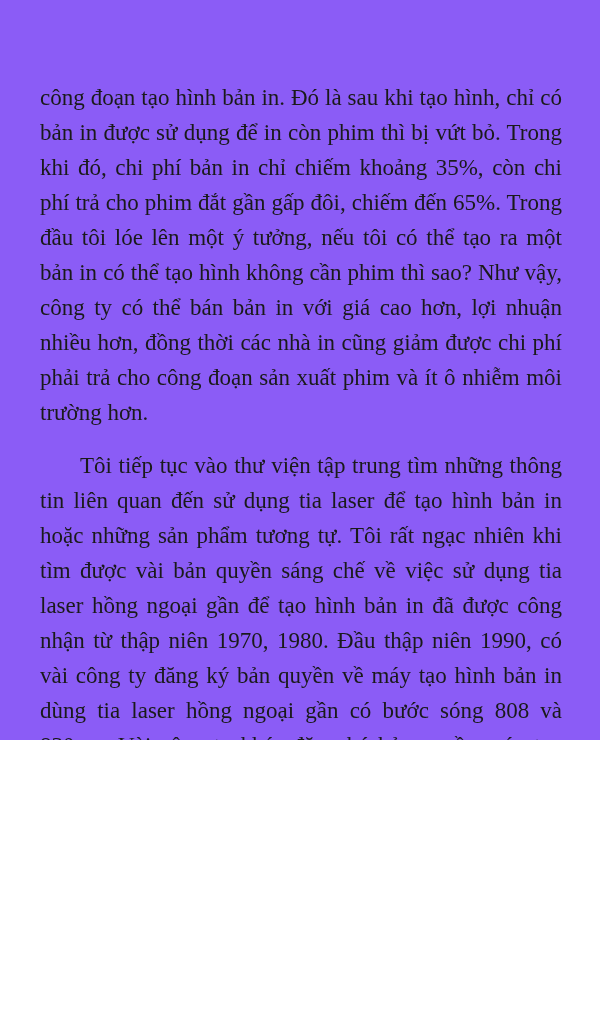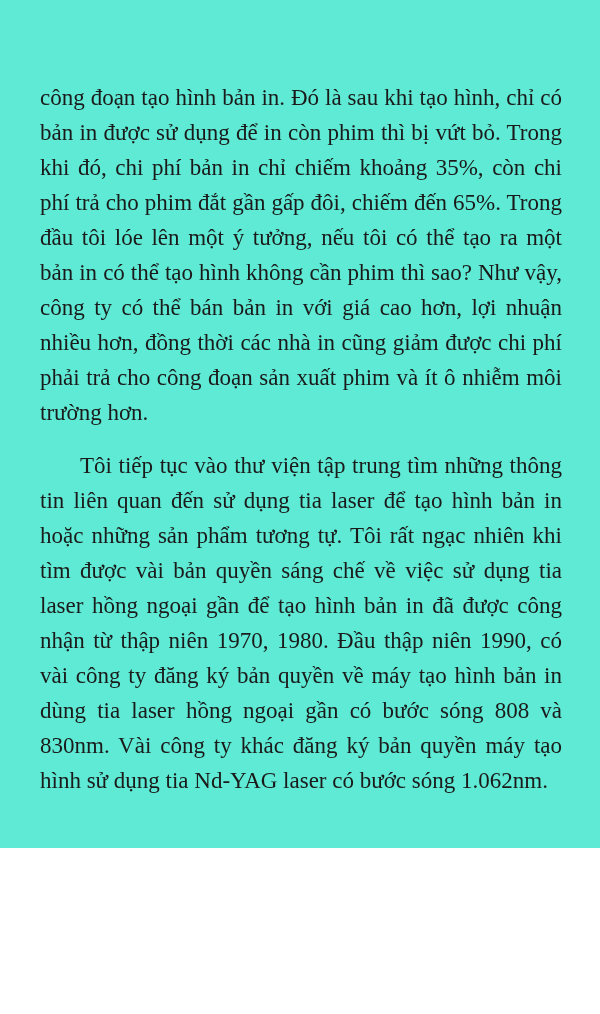--- a/index.html
+++ b/index.html
@@ -2,22 +2,22 @@
 <html><head>
 <meta charset="utf-8">
 <style>
   html, body {
     margin: 0;
     padding: 0;
   }
   .page {
     position: relative;
     width: 600px;
-    height: 848px;
-    background: #5eead4;
+    height: 740px;
+    background: #8b5cf6;
     overflow: hidden;
     box-sizing: border-box;
   }
   .text-block {
     position: absolute;
     top: 80px;
     left: 40px;
     width: 522px;
     font-family: "Liberation Serif", "DejaVu Serif", serif;
     font-size: 23px;

